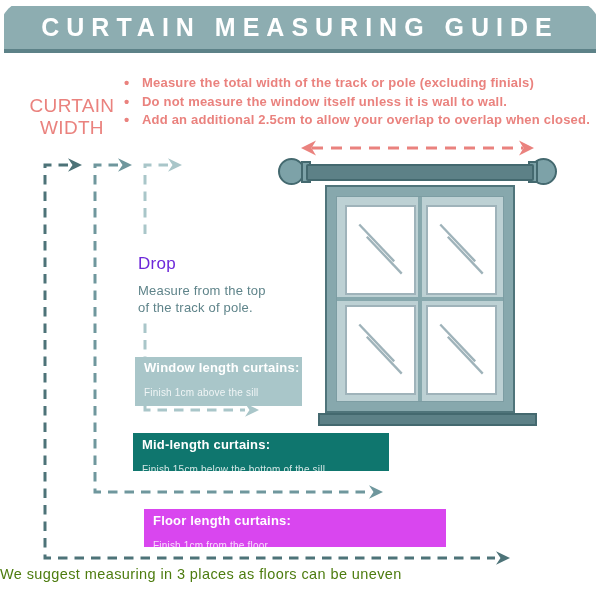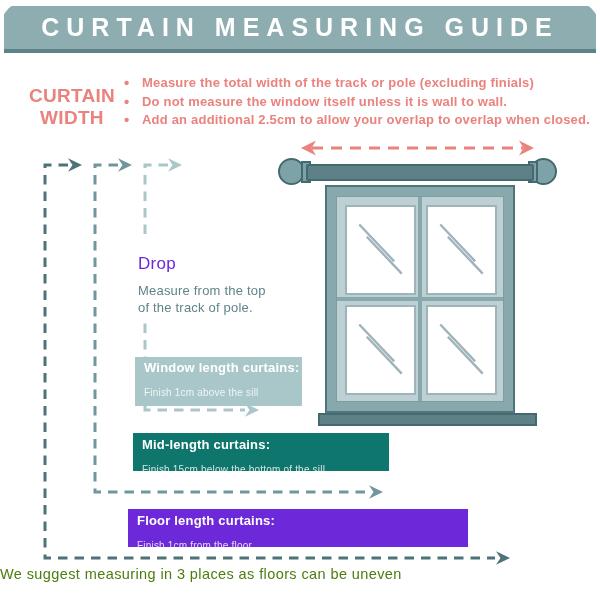--- a/index.html
+++ b/index.html
@@ -12,22 +12,22 @@
   .header{
     position:absolute;left:4px;top:6px;width:592px;height:47px;
     background:#8dadb1;border-bottom:4px solid #5d8288;
     display:flex;align-items:center;justify-content:center;
   }
   .header h1{
     margin:0;color:#ffffff;font-size:25px;font-weight:bold;letter-spacing:7px;
   }
   
   .cw-label{
-    position:absolute;left:20px;top:85px;width:104px;text-align:center;
-    color:#ea827e;font-weight:bold;font-size:19px;line-height:22px;letter-spacing:.3px;
+    position:absolute;left:20px;top:95px;width:104px;text-align:center;
+    color:#ea827e;font-weight:normal;font-size:19px;line-height:22px;letter-spacing:.3px;
   }
   .bullets{
     position:absolute;left:118px;top:74px;width:478px;margin:0;padding:0;list-style:none;
     color:#ea827e;font-size:13px;line-height:18.5px;letter-spacing:.2px;
   }
   .bullets li{position:relative;padding-left:24px;font-weight:bold;}
   .bullets li::before{content:"\2022";position:absolute;left:6px;top:0;font-size:15px;}
   
   .overlay{position:absolute;left:0;top:0;z-index:1;}
   
@@ -52,21 +52,21 @@
   .drop{position:absolute;left:131px;top:238px;width:140px;background:#ffffff;
     padding:4px 4px 6px 7px;z-index:2;}
   .drop-title{margin:12px 0 9px 0;font-size:17px;font-weight:normal;color:#6d28d9;letter-spacing:.3px;}
   .drop-desc{margin:0;font-size:13px;line-height:16.5px;color:#5f848a;letter-spacing:.2px;}
   
   .bar{position:absolute;z-index:2;color:#ffffff;padding:3px 0 0 9px;overflow:hidden;}
   .bar-title{font-size:13px;font-weight:bold;letter-spacing:.2px;line-height:16px;}
   .bar-sub{font-size:10px;color:rgba(255,255,255,0.82);line-height:15px;margin-top:9px;letter-spacing:.2px;}
   .bar-window{left:135px;top:357px;width:167px;height:49px;background:#a9c6c9;}
   .bar-mid{left:133px;top:433px;width:256px;height:38px;background:#0f766e;padding-top:4px;}
-  .bar-floor{left:128px;top:509px;width:340px;height:38px;background:#6d28d9;padding-top:4px;}
+  .bar-floor{left:144px;top:509px;width:302px;height:38px;background:#d946ef;padding-top:4px;}
   
   .footer{position:absolute;left:0;top:566px;width:600px;text-align:left;
     color:#4d7c0f;font-size:14.5px;letter-spacing:.4px;z-index:2;}
 </style>
 </head>
 <body>
 
 <div id="stage">
 
   <svg class="overlay" width="600" height="600" viewBox="0 0 600 600">

